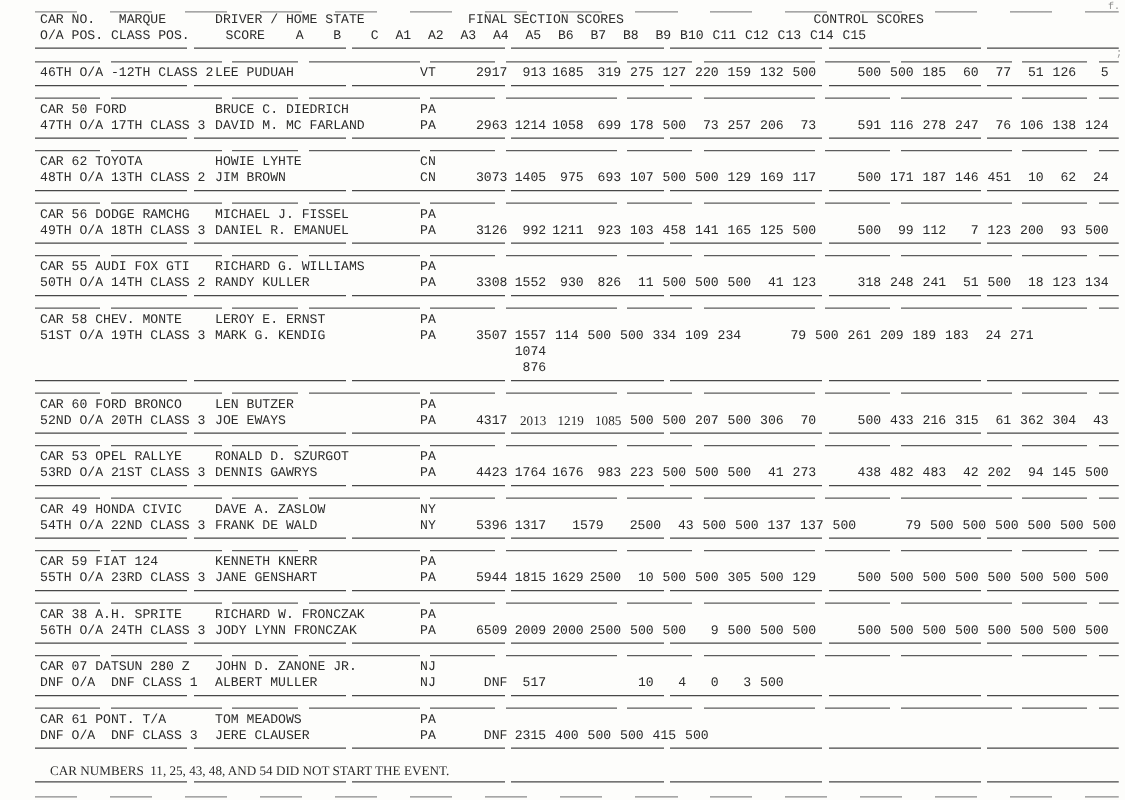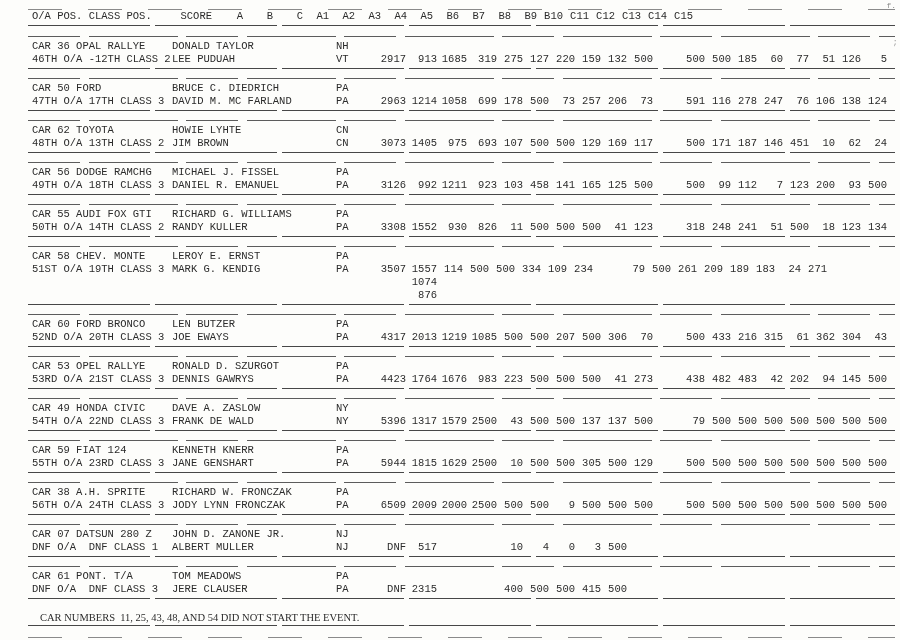--- a/index.html
+++ b/index.html
@@ -42,37 +42,39 @@
 
 <div class="sheet">
   <span class="corner-mark">f.</span>
   <span class="edge-tick">;</span>
 
   <div class="content">
 
     <div class="header-block">
       <div class="rule rule-sparse"></div>
       <div class="row">
+        <span class="c car">CAR NO.   MARQUE</span>
+        <span class="c hdr-span">DRIVER / HOME STATE</span>
+        <span class="c fin">FINAL</span>
+        <span class="c hdr-sec-title">SECTION SCORES</span>
+        <span class="c hdr-ctl-title">CONTROL SCORES</span>
+      </div>
+      <div class="row">
         <span class="c car">O/A POS. CLASS POS.</span>
         <span class="c fin">SCORE</span>
         <span id="section-col-headers" style="display:flex;"><span class="c sec">A</span><span class="c sec">B</span><span class="c sec">C</span></span>
         <span id="control-col-headers" style="display:flex;"><span class="c ctl">A1</span><span class="c ctl">A2</span><span class="c ctl">A3</span><span class="c ctl">A4</span><span class="c ctl">A5</span><span class="c ctl">B6</span><span class="c ctl">B7</span><span class="c ctl">B8</span><span class="c ctl">B9</span><span class="c ctl">B10</span><span class="c ctl">C11</span><span class="c ctl">C12</span><span class="c ctl">C13</span><span class="c ctl">C14</span><span class="c ctl">C15</span></span>
       </div>
       <div class="rule rule-bot"></div>
     </div>
 
     <div id="entries">
   <div class="entry">
     <div class="rule rule-top"></div>
     <div class="row">
-      <span class="c car">CAR 36 OPAL RALLYE</span>
-      <span class="c drv">DONALD TAYLOR</span>
-      <span class="c st">NH</span>
-    </div>
-    <div class="row">
       <span class="c car">46TH O/A -12TH CLASS 2</span>
       <span class="c drv">LEE PUDUAH</span>
       <span class="c st">VT</span>
       <span class="c fin">2917</span>
       <span class="sec-cells" style="display:flex;"><span class="c sec">913</span><span class="c sec">1685</span><span class="c sec">319</span></span>
       <span class="ctl-cells" style="display:flex;"><span class="c ctl">275</span><span class="c ctl">127</span><span class="c ctl">220</span><span class="c ctl">159</span><span class="c ctl">132</span><span class="c ctl">500</span><span class="c ctl"></span><span class="c ctl">500</span><span class="c ctl">500</span><span class="c ctl">185</span><span class="c ctl">60</span><span class="c ctl">77</span><span class="c ctl">51</span><span class="c ctl">126</span><span class="c ctl">5</span></span>
     </div>
     <div class="rule rule-bot"></div>
   </div>
 
@@ -171,21 +173,21 @@
     <div class="row">
       <span class="c car">CAR 60 FORD BRONCO</span>
       <span class="c drv">LEN BUTZER</span>
       <span class="c st">PA</span>
     </div>
     <div class="row">
       <span class="c car">52ND O/A 20TH CLASS 3</span>
       <span class="c drv">JOE EWAYS</span>
       <span class="c st">PA</span>
       <span class="c fin">4317</span>
-      <span class="sec-cells" style="display:flex;"><span class="c sec">2013</span><span class="c sec">1219</span><span class="c sec">1085</span></span>
+      <span class="sec-cells" style="display:flex;font-family:Liberation Serif, serif;"><span class="c sec">2013</span><span class="c sec">1219</span><span class="c sec">1085</span></span>
       <span class="ctl-cells" style="display:flex;"><span class="c ctl">500</span><span class="c ctl">500</span><span class="c ctl">207</span><span class="c ctl">500</span><span class="c ctl">306</span><span class="c ctl">70</span><span class="c ctl"></span><span class="c ctl">500</span><span class="c ctl">433</span><span class="c ctl">216</span><span class="c ctl">315</span><span class="c ctl">61</span><span class="c ctl">362</span><span class="c ctl">304</span><span class="c ctl">43</span></span>
     </div>
     <div class="rule rule-bot"></div>
   </div>
 
   <div class="entry">
     <div class="rule rule-top"></div>
     <div class="row">
       <span class="c car">CAR 53 OPEL RALLYE</span>
       <span class="c drv">RONALD D. SZURGOT</span>
@@ -207,21 +209,21 @@
     <div class="row">
       <span class="c car">CAR 49 HONDA CIVIC</span>
       <span class="c drv">DAVE A. ZASLOW</span>
       <span class="c st">NY</span>
     </div>
     <div class="row">
       <span class="c car">54TH O/A 22ND CLASS 3</span>
       <span class="c drv">FRANK DE WALD</span>
       <span class="c st">NY</span>
       <span class="c fin">5396</span>
-      <span class="sec-cells" style="display:flex;"><span class="c sec">1317</span><span class="c sec">1579</span><span class="c sec">2500</span></span>
+      <span class="sec-cells" style="display:flex;gap:16px;"><span class="c sec">1317</span><span class="c sec">1579</span><span class="c sec">2500</span></span>
       <span class="ctl-cells" style="display:flex;"><span class="c ctl">43</span><span class="c ctl">500</span><span class="c ctl">500</span><span class="c ctl">137</span><span class="c ctl">137</span><span class="c ctl">500</span><span class="c ctl"></span><span class="c ctl">79</span><span class="c ctl">500</span><span class="c ctl">500</span><span class="c ctl">500</span><span class="c ctl">500</span><span class="c ctl">500</span><span class="c ctl">500</span><span class="c ctl">500</span></span>
     </div>
     <div class="rule rule-bot"></div>
   </div>
 
   <div class="entry">
     <div class="rule rule-top"></div>
     <div class="row">
       <span class="c car">CAR 59 FIAT 124</span>
       <span class="c drv">KENNETH KNERR</span>
@@ -279,21 +281,21 @@
     <div class="row">
       <span class="c car">CAR 61 PONT. T/A</span>
       <span class="c drv">TOM MEADOWS</span>
       <span class="c st">PA</span>
     </div>
     <div class="row">
       <span class="c car">DNF O/A  DNF CLASS 3</span>
       <span class="c drv">JERE CLAUSER</span>
       <span class="c st">PA</span>
       <span class="c fin">DNF</span>
-      <span class="sec-cells" style="display:flex;"><span class="c sec">2315</span><span class="c sec"></span><span class="c sec"></span></span>
+      <span class="sec-cells" style="display:flex;flex-direction:column;"><span class="c sec">2315</span><span class="c sec"></span><span class="c sec"></span></span>
       <span class="ctl-cells" style="display:flex;"><span class="c ctl">400</span><span class="c ctl">500</span><span class="c ctl">500</span><span class="c ctl">415</span><span class="c ctl">500</span><span class="c ctl"></span><span class="c ctl"></span><span class="c ctl"></span><span class="c ctl"></span><span class="c ctl"></span><span class="c ctl"></span><span class="c ctl"></span><span class="c ctl"></span><span class="c ctl"></span><span class="c ctl"></span></span>
     </div>
     <div class="rule rule-bot"></div>
   </div>
 </div>
 
     <div class="footer-block">
       <div class="row footer-note">
         <span>CAR NUMBERS  11, 25, 43, 48, AND 54 DID NOT START THE EVENT.</span>
       </div>

